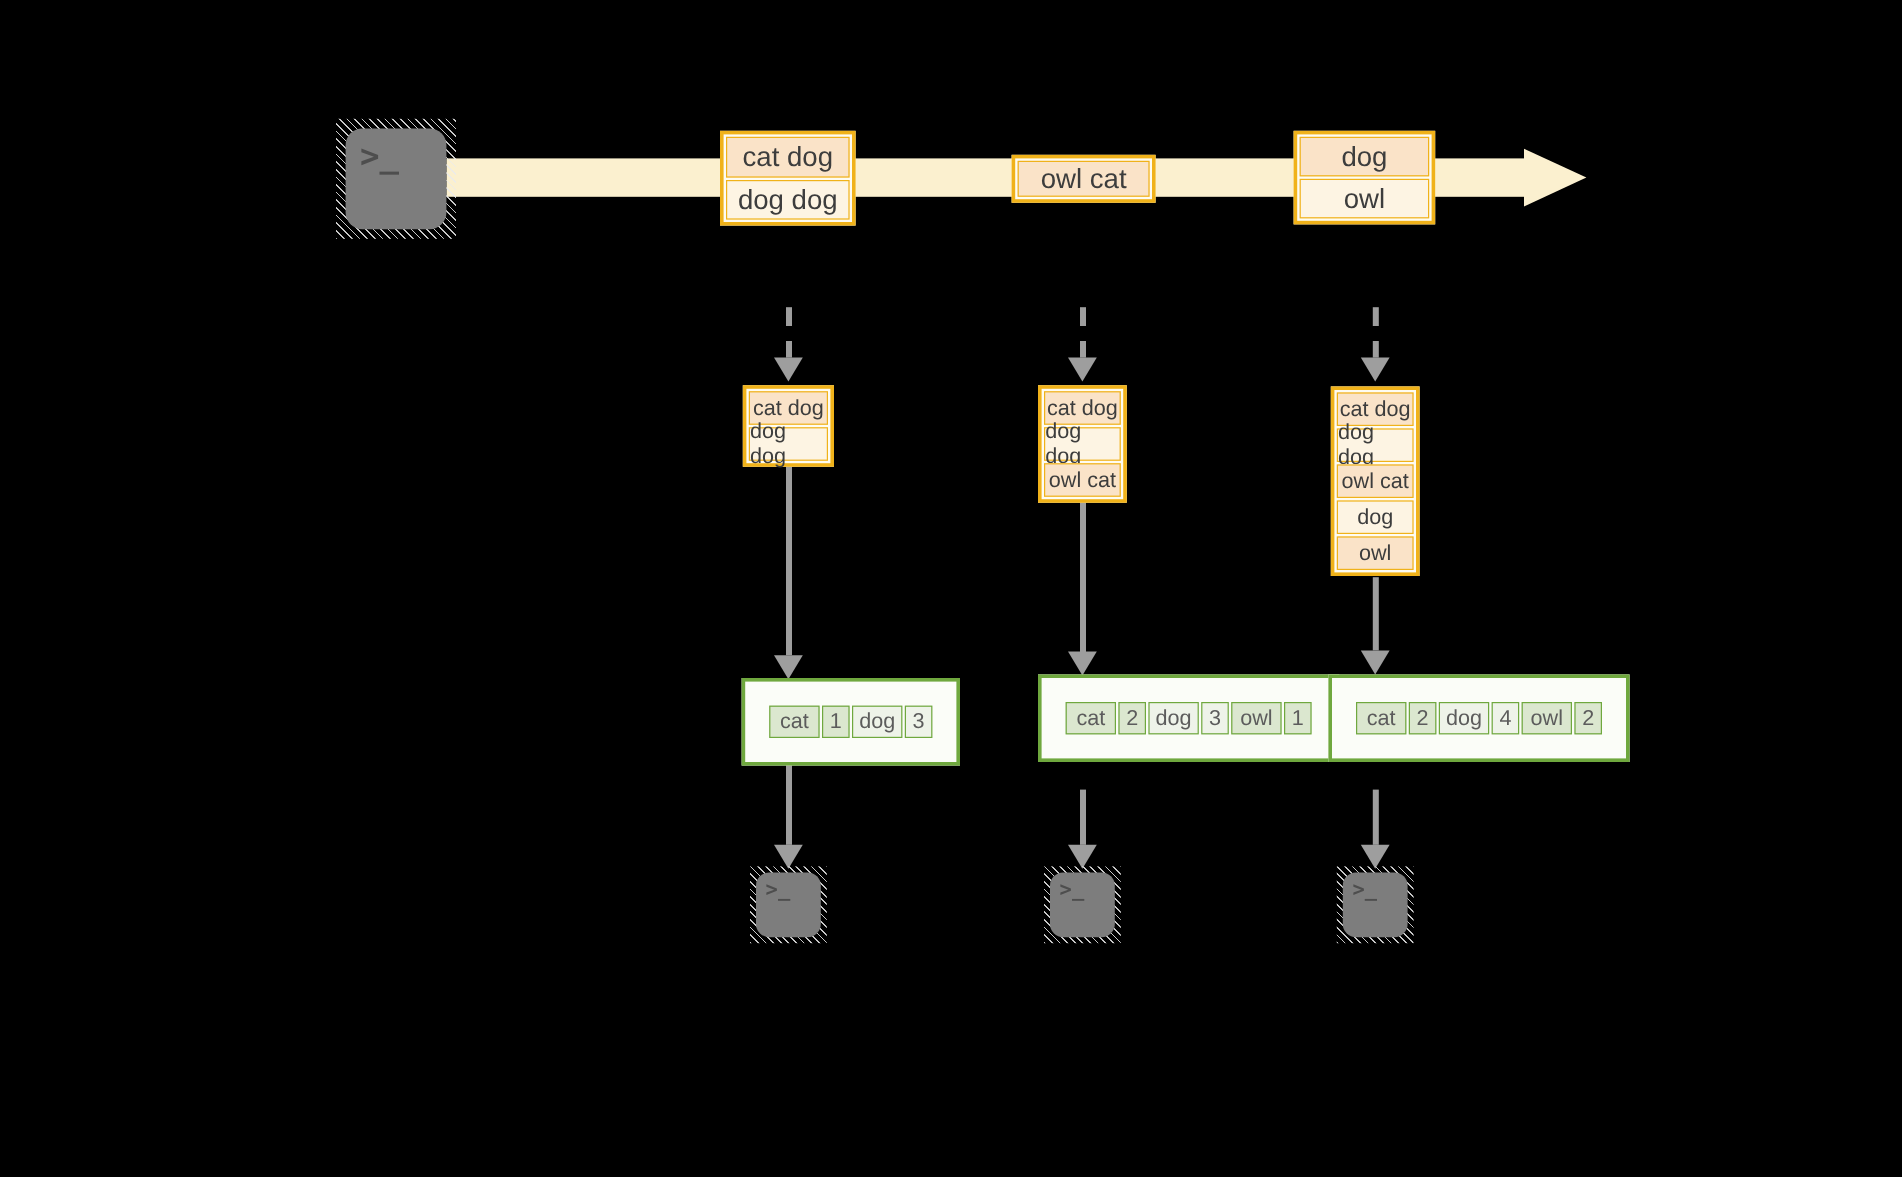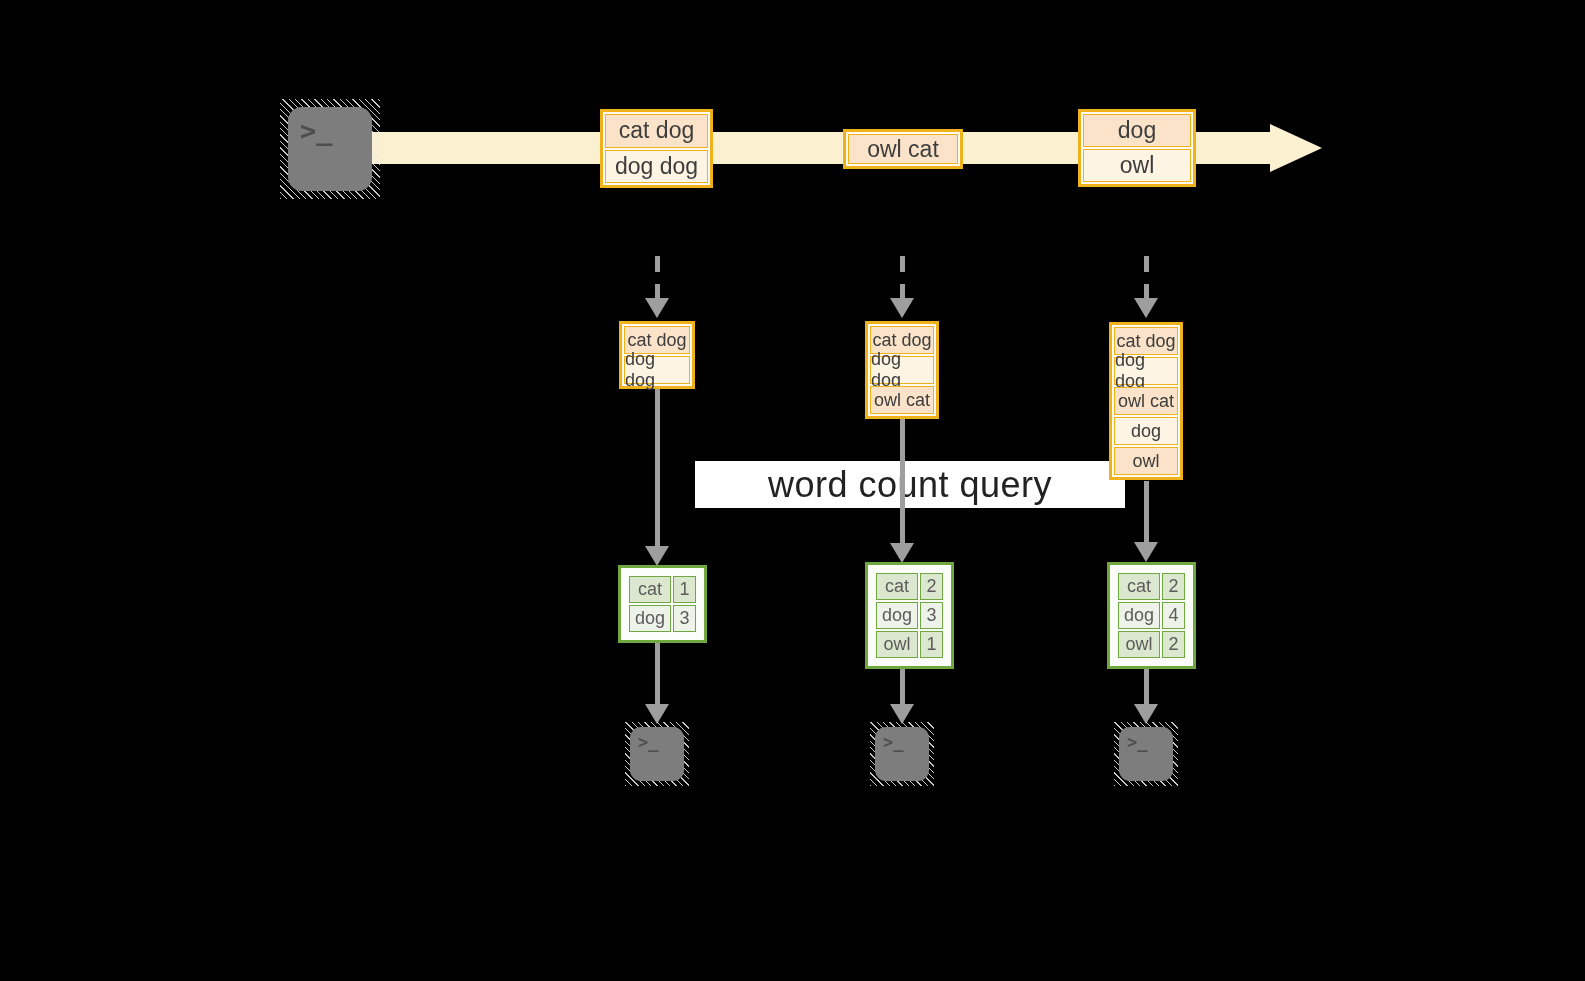--- a/index.html
+++ b/index.html
@@ -41,21 +41,21 @@
   .head-down{position:absolute;width:0;height:0;z-index:2;
              border-left:12px solid transparent;border-right:12px solid transparent;
              border-top:20px solid #9e9e9e;}
 
   
   .qlabel{position:absolute;left:695px;top:461px;width:430px;height:47px;background:#ffffff;
           z-index:1;display:flex;align-items:center;justify-content:center;
           font-size:36px;font-weight:300;color:#222222;letter-spacing:.5px;}
 
   
-  .gtable{position:absolute;display:flex;flex-direction:column;gap:2px;padding:8px;
+  .gtable{position:absolute;display:flex;flex-direction:row;gap:2px;padding:20px;
           background:#fbfdf8;border:3px solid #6fa83e;box-sizing:border-box;z-index:3;justify-content:space-between;}
   .grow{display:flex;gap:2px;}
   .gcell{height:27px;display:flex;align-items:center;justify-content:center;
          border:1.5px solid #6fa83e;color:#5c5c5c;font-size:18px;box-sizing:border-box;}
   .gcell.word{width:42px;}
   .gcell.num{width:23px;}
   .grow:nth-child(odd) .gcell{background:#dbe7cf;}
   .grow:nth-child(even) .gcell{background:#eef3e9;}
   #tab1{left:618px;top:565px;}
   #tab2{left:865px;top:562px;}
@@ -104,21 +104,20 @@
     <div class="row">owl cat</div>
   </div>
   <div class="obox winbox" id="win3">
     <div class="row">cat dog</div>
     <div class="row">dog dog</div>
     <div class="row">owl cat</div>
     <div class="row">dog</div>
     <div class="row">owl</div>
   </div>
 
-  <div class="qlabel">word count query</div>
 
   <div class="vline" style="left:655px;top:384px;height:162px;"></div>
   <div class="head-down" style="left:645px;top:546px;"></div>
   <div class="vline" style="left:900px;top:416px;height:128px;"></div>
   <div class="head-down" style="left:890px;top:543px;"></div>
   <div class="vline" style="left:1144px;top:481px;height:61px;"></div>
   <div class="head-down" style="left:1134px;top:542px;"></div>
 
   <div class="gtable" id="tab1">
     <div class="grow">

